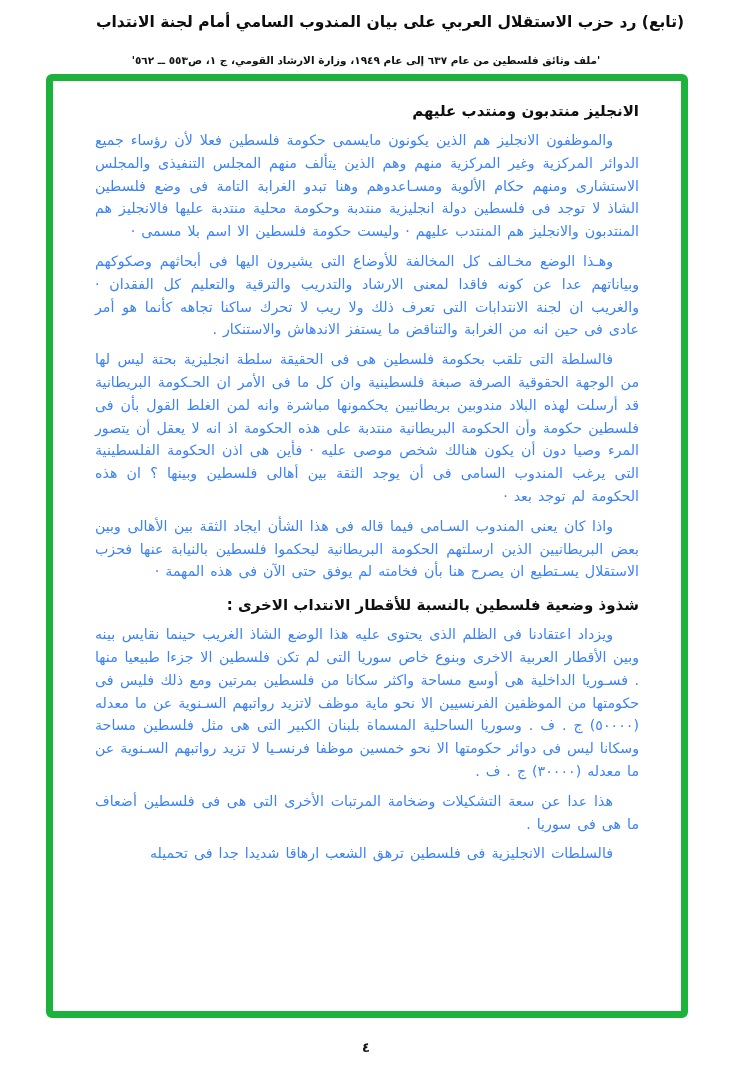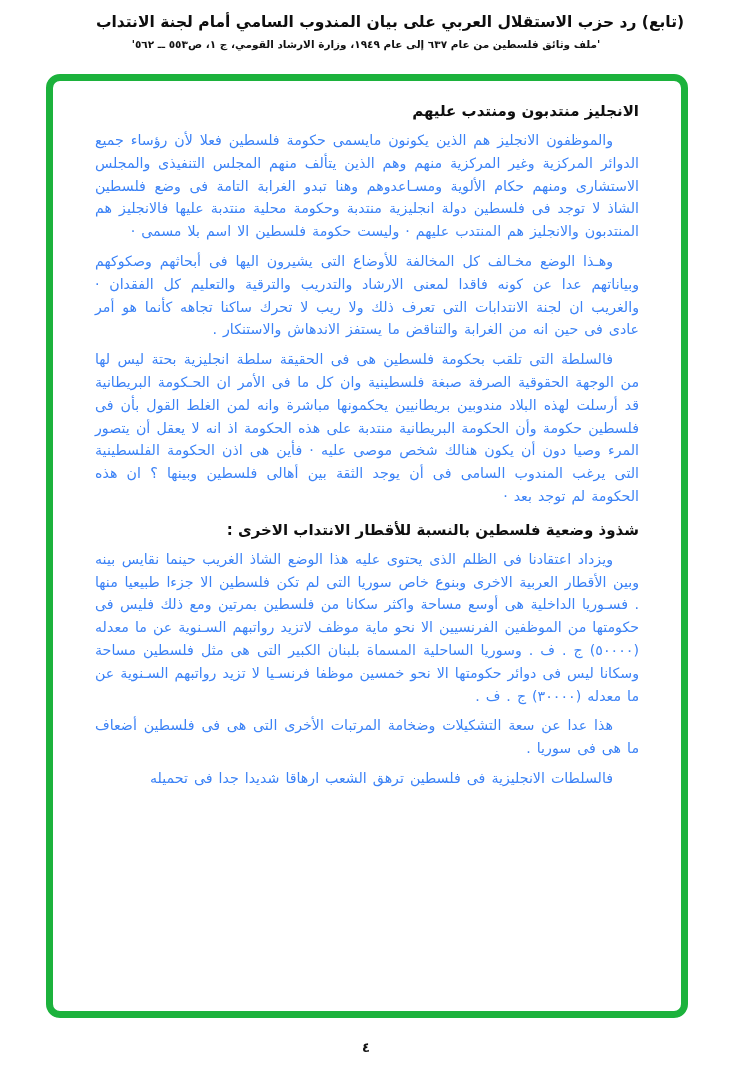--- a/index.html
+++ b/index.html
@@ -24,32 +24,32 @@
   .doc-title {
     font-size: 15.5px;
     font-weight: bold;
     color: #0e0e0e;
     letter-spacing: 0;
     padding-left: 48px;
   }
   .doc-subtitle {
     font-size: 10.5px;
     font-weight: bold;
-    margin-top: 7px;
+    margin-top: 23px;
     color: #111111;
   }
   .content-frame {
     position: absolute;
     left: 46px;
     top: 74px;
     width: 642px;
     height: 944px;
     box-sizing: border-box;
     border: 7px solid #1cb23c;
-    border-radius: 14px;
+    border-radius: 6px;
     padding: 16px 42px 12px 42px;
     direction: rtl;
     overflow: hidden;
     background: #ffffff;
   }
   .section-heading {
     font-size: 15px;
     font-weight: bold;
     color: #0f0f0f;
     margin: 13px 0 9px 0;
@@ -89,20 +89,21 @@
     <div class="doc-subtitle">'ملف وثائق فلسطين من عام ٦٣٧ إلى عام ١٩٤٩، وزارة الارشاد القومي، ج ١، ص٥٥٣ ــ ٥٦٢'</div>
   </header>
 
   <div class="content-frame">
 
     <div class="section-heading first">الانجليز منتدبون ومنتدب عليهم</div>
     <p class="para">والموظفون الانجليز هم الذين يكونون مايسمى حكومة فلسطين فعلا لأن رؤساء جميع الدوائر المركزية وغير المركزية منهم وهم الذين يتألف منهم المجلس التنفيذى والمجلس الاستشارى ومنهم حكام الألوية ومسـاعدوهم وهنا تبدو الغرابة التامة فى وضع فلسطين الشاذ لا توجد فى فلسطين دولة انجليزية منتدبة وحكومة محلية منتدبة عليها فالانجليز هم المنتدبون والانجليز هم المنتدب عليهم · وليست حكومة فلسطين الا اسم بلا مسمى ·</p>
     <p class="para">وهـذا الوضع مخـالف كل المخالفة للأوضاع التى يشيرون اليها فى أبحاثهم وصكوكهم وبياناتهم عدا عن كونه فاقدا لمعنى الارشاد والتدريب والترقية والتعليم كل الفقدان · والغريب ان لجنة الانتدابات التى تعرف ذلك ولا ريب لا تحرك ساكنا تجاهه كأنما هو أمر عادى فى حين انه من الغرابة والتناقض ما يستفز الاندهاش والاستنكار .</p>
 
     <p class="para">فالسلطة التى تلقب بحكومة فلسطين هى فى الحقيقة سلطة انجليزية بحتة ليس لها من الوجهة الحقوقية الصرفة صبغة فلسطينية وان كل ما فى الأمر ان الحـكومة البريطانية قد أرسلت لهذه البلاد مندوبين بريطانيين يحكمونها مباشرة وانه لمن الغلط القول بأن فى فلسطين حكومة وأن الحكومة البريطانية منتدبة على هذه الحكومة اذ انه لا يعقل أن يتصور المرء وصيا دون أن يكون هنالك شخص موصى عليه · فأين هى اذن الحكومة الفلسطينية التى يرغب المندوب السامى فى أن يوجد الثقة بين أهالى فلسطين وبينها ؟ ان هذه الحكومة لم توجد بعد ·</p>
+    <p class="para">واذا كان يعنى المندوب السـامى فيما قاله فى هذا الشأن ايجاد الثقة بين الأهالى وبين بعض البريطانيين الذين ارسلتهم الحكومة البريطانية ليحكموا فلسطين بالنيابة عنها فحزب الاستقلال يسـتطيع ان يصرح هنا بأن فخامته لم يوفق حتى الآن فى هذه المهمة ·</p>
 
     <div class="section-heading">شذوذ وضعية فلسطين بالنسبة للأقطار الانتداب الاخرى :</div>
     <p class="para">ويزداد اعتقادنا فى الظلم الذى يحتوى عليه هذا الوضع الشاذ الغريب حينما نقايس بينه وبين الأقطار العربية الاخرى وبنوع خاص سوريا التى لم تكن فلسطين الا جزءا طبيعيا منها . فسـوريا الداخلية هى أوسع مساحة واكثر سكانا من فلسطين بمرتين ومع ذلك فليس فى حكومتها من الموظفين الفرنسيين الا نحو ماية موظف لاتزيد رواتبهم السـنوية عن ما معدله (٥٠٠٠٠) ج . ف . وسوريا الساحلية المسماة بلبنان الكبير التى هى مثل فلسطين مساحة وسكانا ليس فى دوائر حكومتها الا نحو خمسين موظفا فرنسـيا لا تزيد رواتبهم السـنوية عن ما معدله (٣٠٠٠٠) ج . ف .</p>
     <p class="para">هذا عدا عن سعة التشكيلات وضخامة المرتبات الأخرى التى هى فى فلسطين أضعاف ما هى فى سوريا .</p>
 
     <p class="para">فالسلطات الانجليزية فى فلسطين ترهق الشعب ارهاقا شديدا جدا فى تحميله</p>
 
   </div>
 
   <div class="page-number">٤</div>

